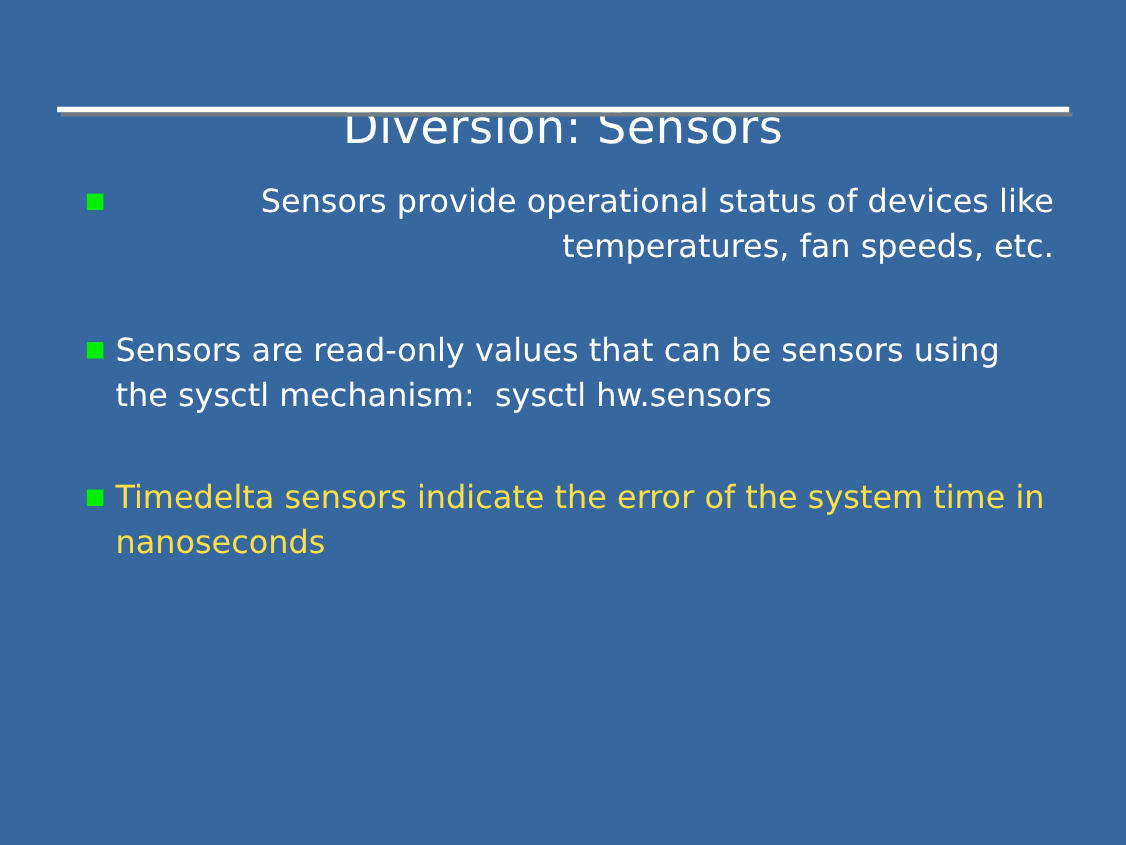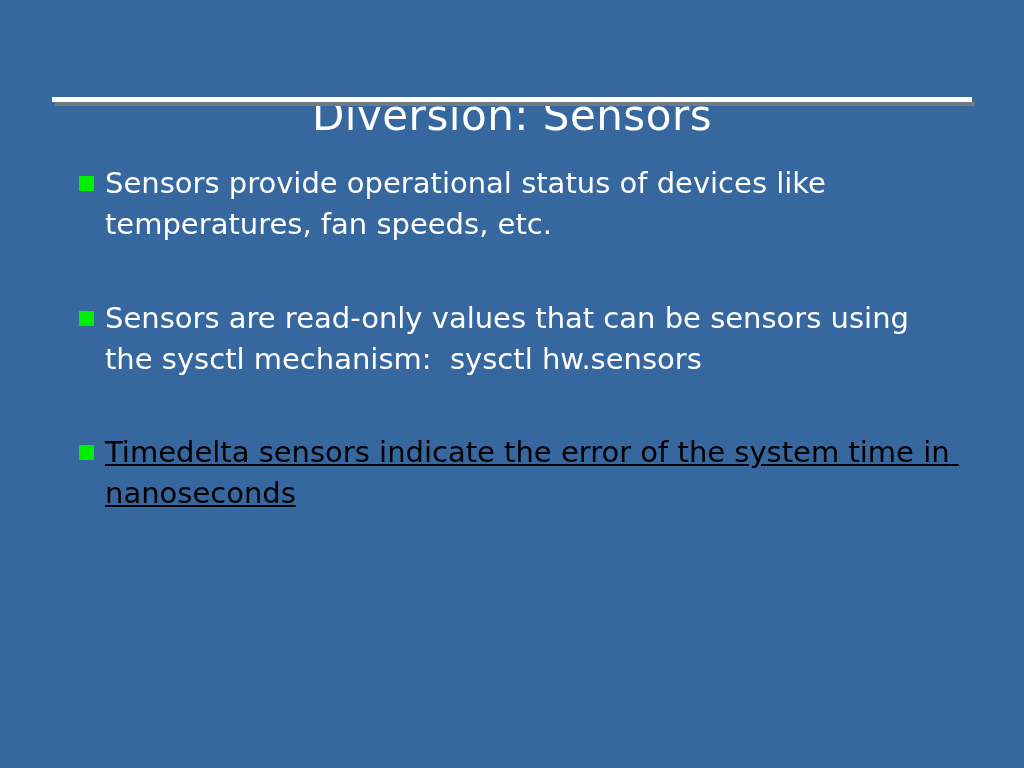--- a/index.html
+++ b/index.html
@@ -99,21 +99,21 @@
     display: block;
     color: #FFFFFF;
     font-family: "DejaVu Sans", sans-serif;
     font-size: 29px;
     font-weight: 400;
     line-height: 41px;
     white-space: pre-wrap;
   }
 
   
-  .bullet-item.b1 { margin-bottom: 53px; }
+  .bullet-item.b1 { margin-bottom: 53px; text-align: right; }
   .bullet-item.b2 { margin-bottom: 52px; }
   .bullet-item.b3 { margin-bottom: 50px; }
 </style>
 </head>
 <body>
 
 <div class="slide" style="background: rgb(54, 103, 159);">
 
   <div class="title-block">
     <span class="slide-title" style="color: rgb(255, 255, 255);">Diversion: Sensors</span>
@@ -132,18 +132,18 @@
     </div>
 
     <div class="bullet-item b2">
       <span class="bullet-marker" style="background: rgb(0, 238, 0);"></span>
       <span class="bullet-text" style="color: rgb(255, 255, 255);">Sensors are read-only values that can be sensors using the sysctl mechanism:  sysctl hw.sensors</span>
     </div>
 
 
     <div class="bullet-item b4">
       <span class="bullet-marker" style="background: rgb(0, 238, 0);"></span>
-      <span class="bullet-text" style="color: #000000; text-decoration: underline;">Timedelta sensors indicate the error of the system time in nanoseconds</span>
+      <span class="bullet-text" style="color: #fde047;">Timedelta sensors indicate the error of the system time in nanoseconds</span>
     </div>
 
   </div>
 
 </div>
 
 </body></html>

